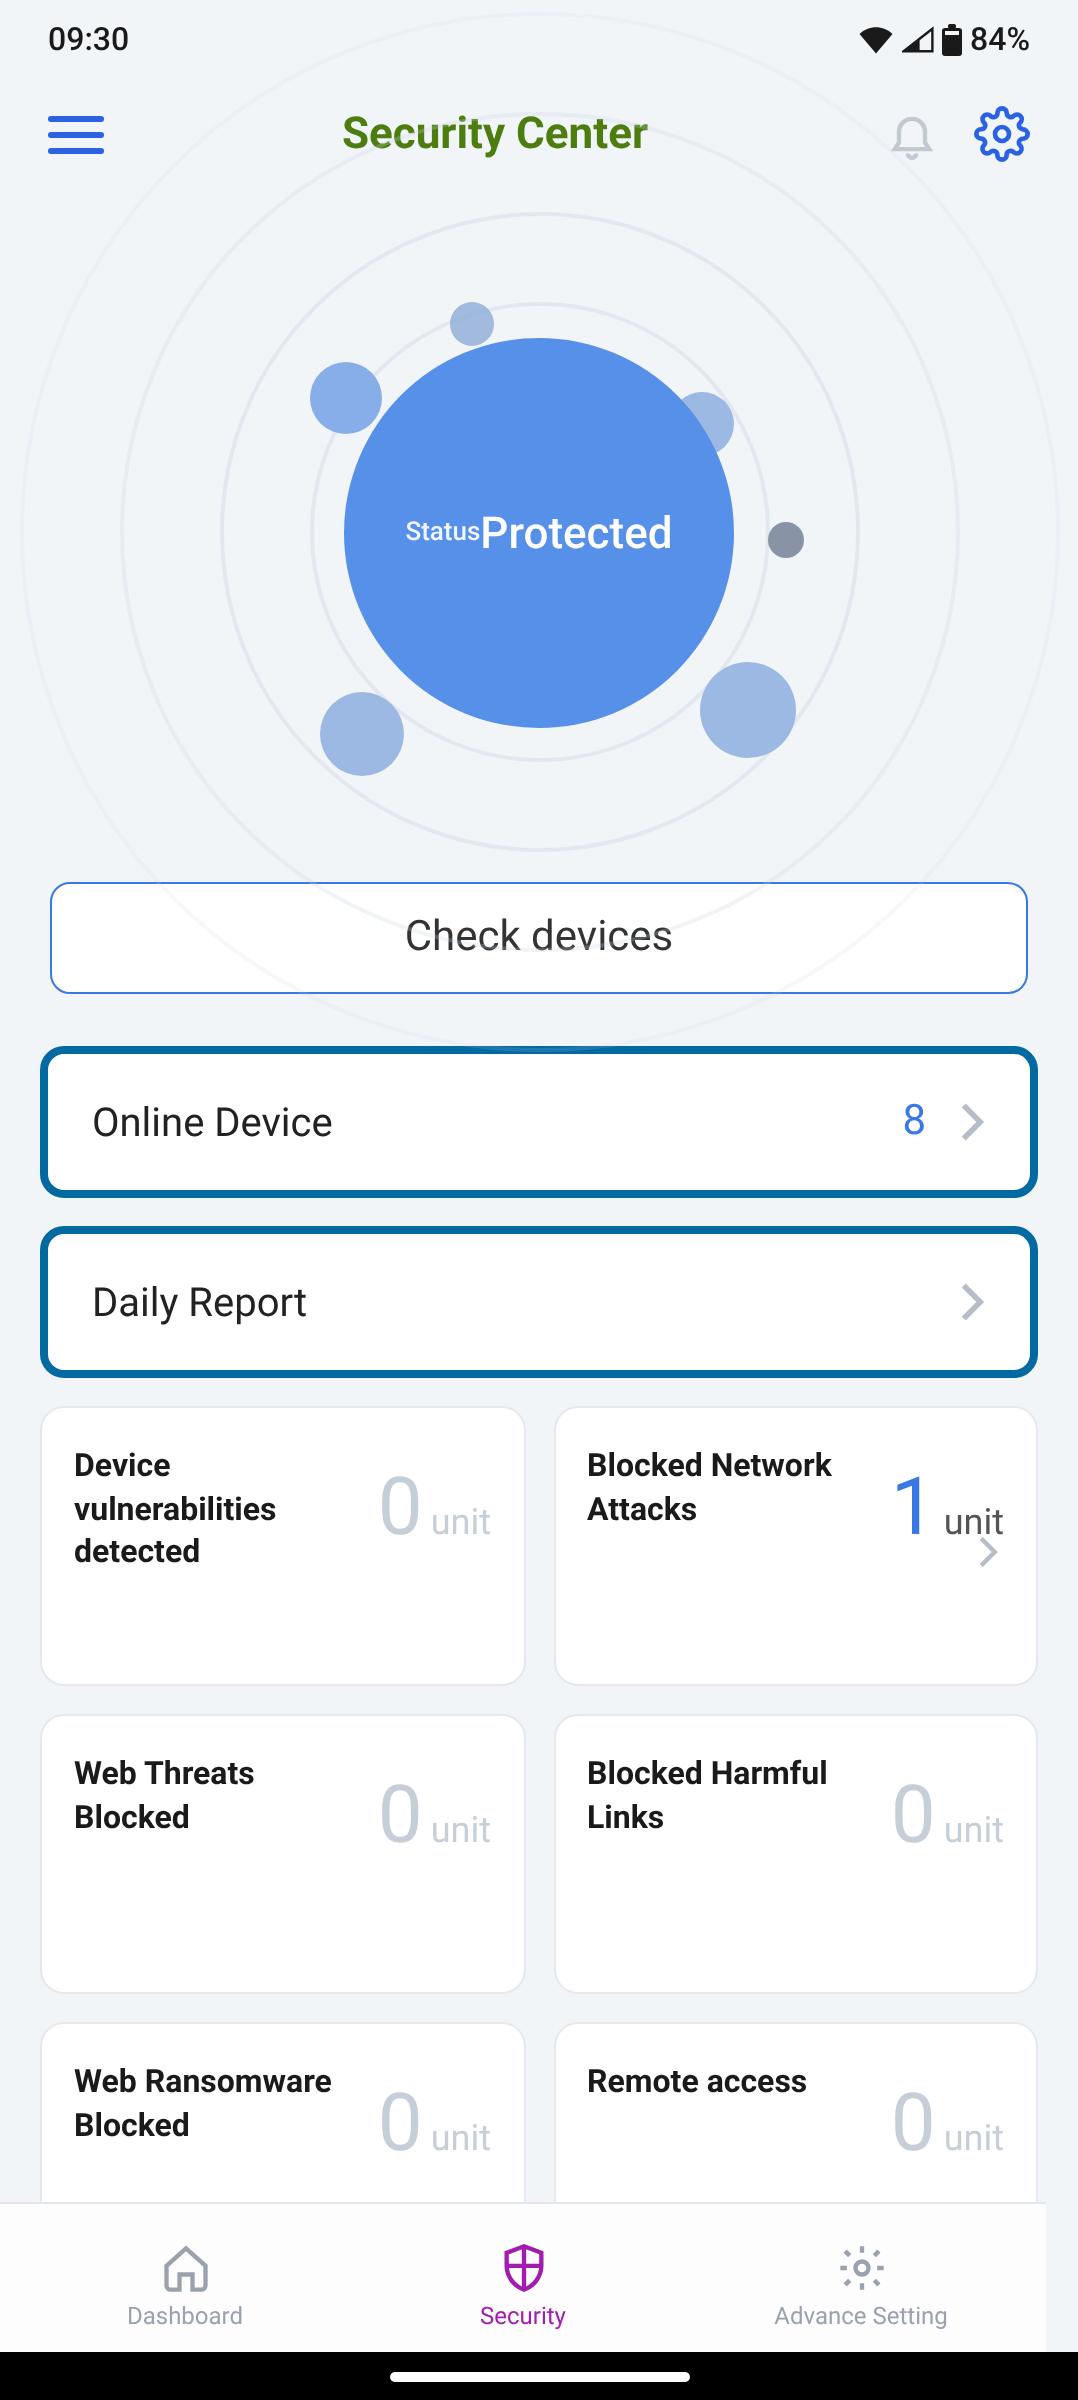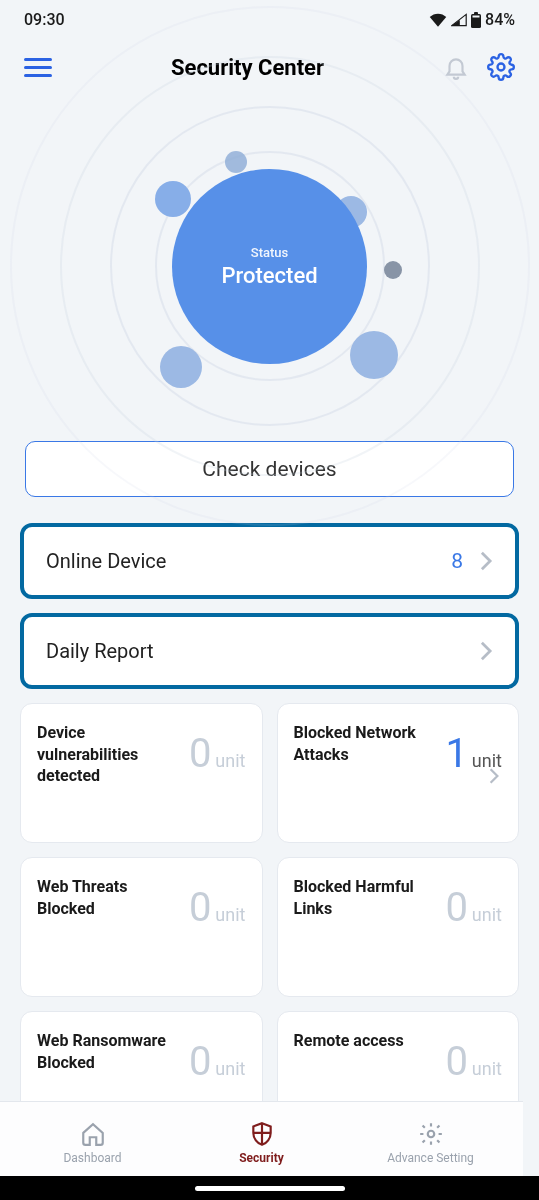--- a/index.html
+++ b/index.html
@@ -23,21 +23,21 @@
       font-weight: 500;
     }
     .status-right { display: flex; align-items: center; gap: 4px; }
 
     .app-header {
       display: flex;
       align-items: center;
       justify-content: space-between;
       padding: 18px 24px 10px;
     }
-    .app-title { font-size: 22px; font-weight: 700; color: #000000; }
+    .app-title { font-size: 22px; font-weight: 700; color: #4d7c0f; }
     .header-icons { display: flex; align-items: center; gap: 18px; }
 
     .hamburger { display: flex; flex-direction: column; gap: 5px; }
     .hamburger span { display: block; width: 28px; height: 3px; background: #2b62e3; border-radius: 2px; }
 
     .hero {
       position: relative;
       height: 350px;
       display: flex;
       align-items: center;
@@ -59,21 +59,20 @@
     .ring2 { width: 320px; height: 320px; }
     .ring3 { width: 420px; height: 420px; border-color: rgba(200,210,225,0.25); }
     .ring4 { width: 520px; height: 520px; border-color: rgba(200,210,225,0.15); }
 
     .main-circle {
       position: relative;
       width: 195px; height: 195px;
       background: #5790e8;
       border-radius: 50%;
       display: flex;
-      flex-direction: column;
       align-items: center;
       justify-content: center;
       color: #fff;
       z-index: 5;
     }
     .main-circle .lbl { font-size: 13px; opacity: 0.92; font-weight: 500; }
     .main-circle .val { font-size: 22px; font-weight: 500; margin-top: 3px; }
 
     .bubble { position: absolute; border-radius: 50%; z-index: 3; }
     .b1 { width: 36px; height: 36px; background:#87aee8; top: 90px; left: 155px; }
@@ -146,21 +145,21 @@
       left: 0; right: 16px;
       height: 75px;
       background: #fdfdfe;
       border-top: 1px solid #e3e7ed;
       display: flex;
       justify-content: space-around;
       align-items: center;
       padding: 8px 8px 0;
     }
     .nav-item { display: flex; flex-direction: column; align-items: center; gap: 4px; color: #9aa2ad; font-size: 12px; cursor: pointer; width: 25%; }
-    .nav-item.active { color: #7f1d1d; font-weight: bold; }
+    .nav-item.active { color: #a21caf; }
     .nav-item svg { width: 26px; height: 26px; }
 
     .sysbar { position: absolute; bottom: 0; left: 0; right: 0; height: 24px; background: #000; display:flex; align-items:center; justify-content:center; }
     .sysbar .pill { width: 150px; height: 5px; background:#fff; border-radius: 3px; }
   </style>
 </head>
 <body>
 
 <div class="status-bar">
   <span>09:30</span>

